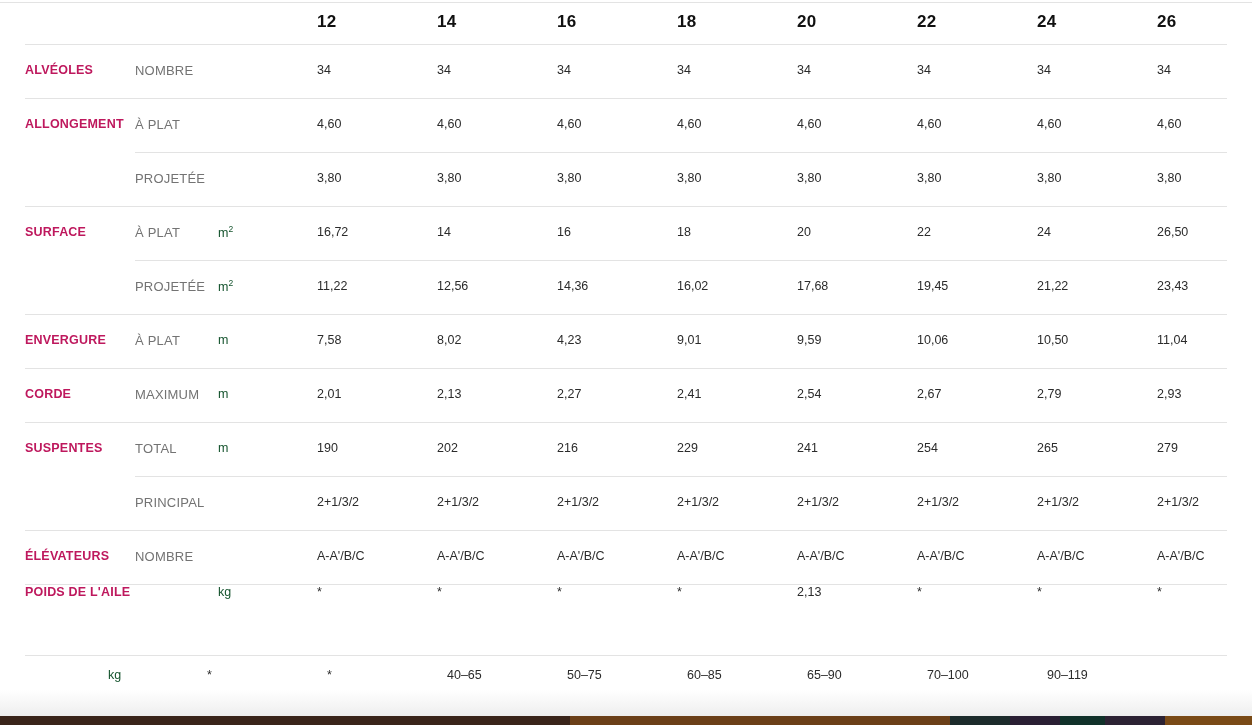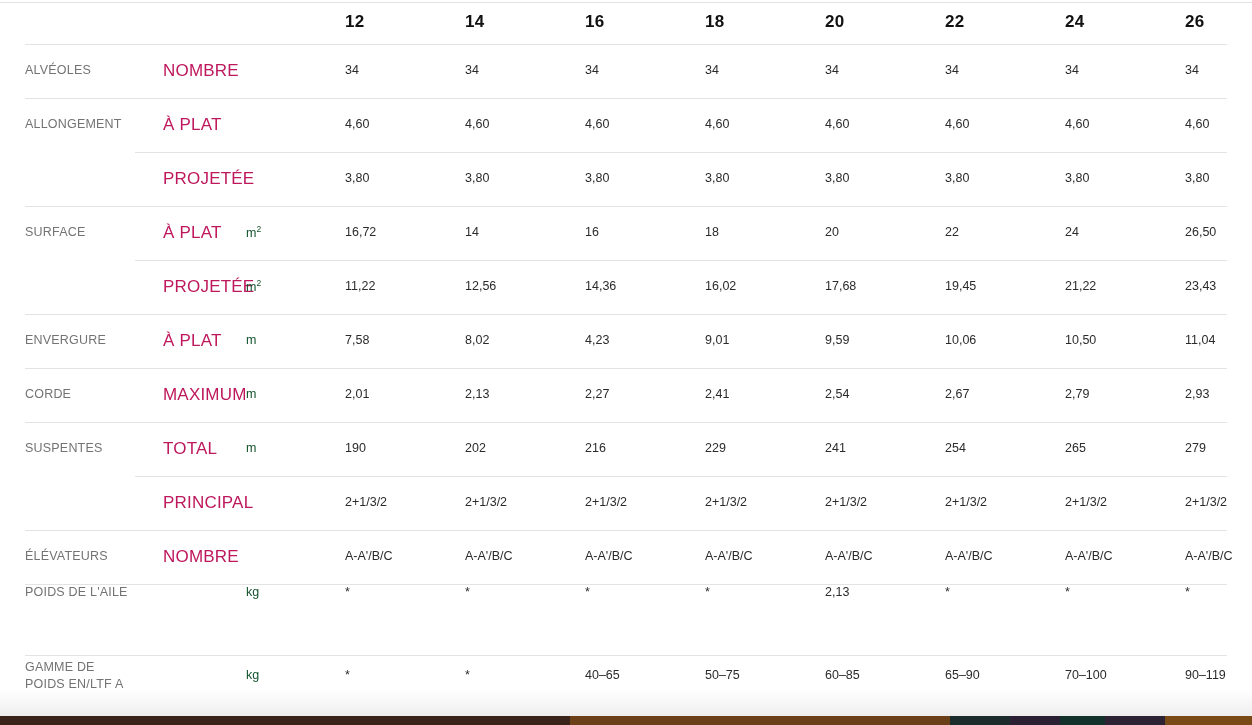--- a/index.html
+++ b/index.html
@@ -73,36 +73,35 @@
   }
   .row.last-row {
     min-height: 42px;
     align-items: center;
   }
 
   .c-group {
     width: 110px;
     flex: 0 0 110px;
     font-size: 12.5px;
+    font-weight: bold;
+    letter-spacing: 0.2px;
+    line-height: 1.38;
+    color: #be185d;
+    text-transform: uppercase;
+  }
+  .c-sub {
+    width: 73px;
+    flex: 0 0 73px;
+    font-size: 13px;
     font-weight: normal;
     letter-spacing: 0.2px;
     line-height: 1.38;
     color: #737373;
     text-transform: uppercase;
-  }
-  .c-sub {
-    width: 73px;
-    flex: 0 0 73px;
-    font-size: 17px;
-    font-weight: normal;
-    letter-spacing: 0.2px;
-    line-height: 1.38;
-    color: #be185d;
-    text-transform: uppercase;
-    margin-left: 28px;
   }
   .c-unit {
     width: 109px;
     flex: 0 0 109px;
     font-size: 12.5px;
     font-weight: normal;
     line-height: 1.38;
     color: #14532d;
     padding-left: 10px;
   }
@@ -313,21 +312,20 @@
     <div class="c-val star">*</div>
     <div class="c-val star">*</div>
     <div class="c-val star">*</div>
     <div class="c-val">2,13</div>
     <div class="c-val star">*</div>
     <div class="c-val star">*</div>
     <div class="c-val star">*</div>
   </div>
 
   <div class="row last-row sep-full">
-    <div class="c-group">GAMME DE POIDS EN/LTF A</div>
     <div class="c-sub"></div>
     <div class="c-unit">kg</div>
     <div class="c-val star">*</div>
     <div class="c-val star">*</div>
     <div class="c-val">40–65</div>
     <div class="c-val">50–75</div>
     <div class="c-val">60–85</div>
     <div class="c-val">65–90</div>
     <div class="c-val">70–100</div>
     <div class="c-val">90–119</div>

